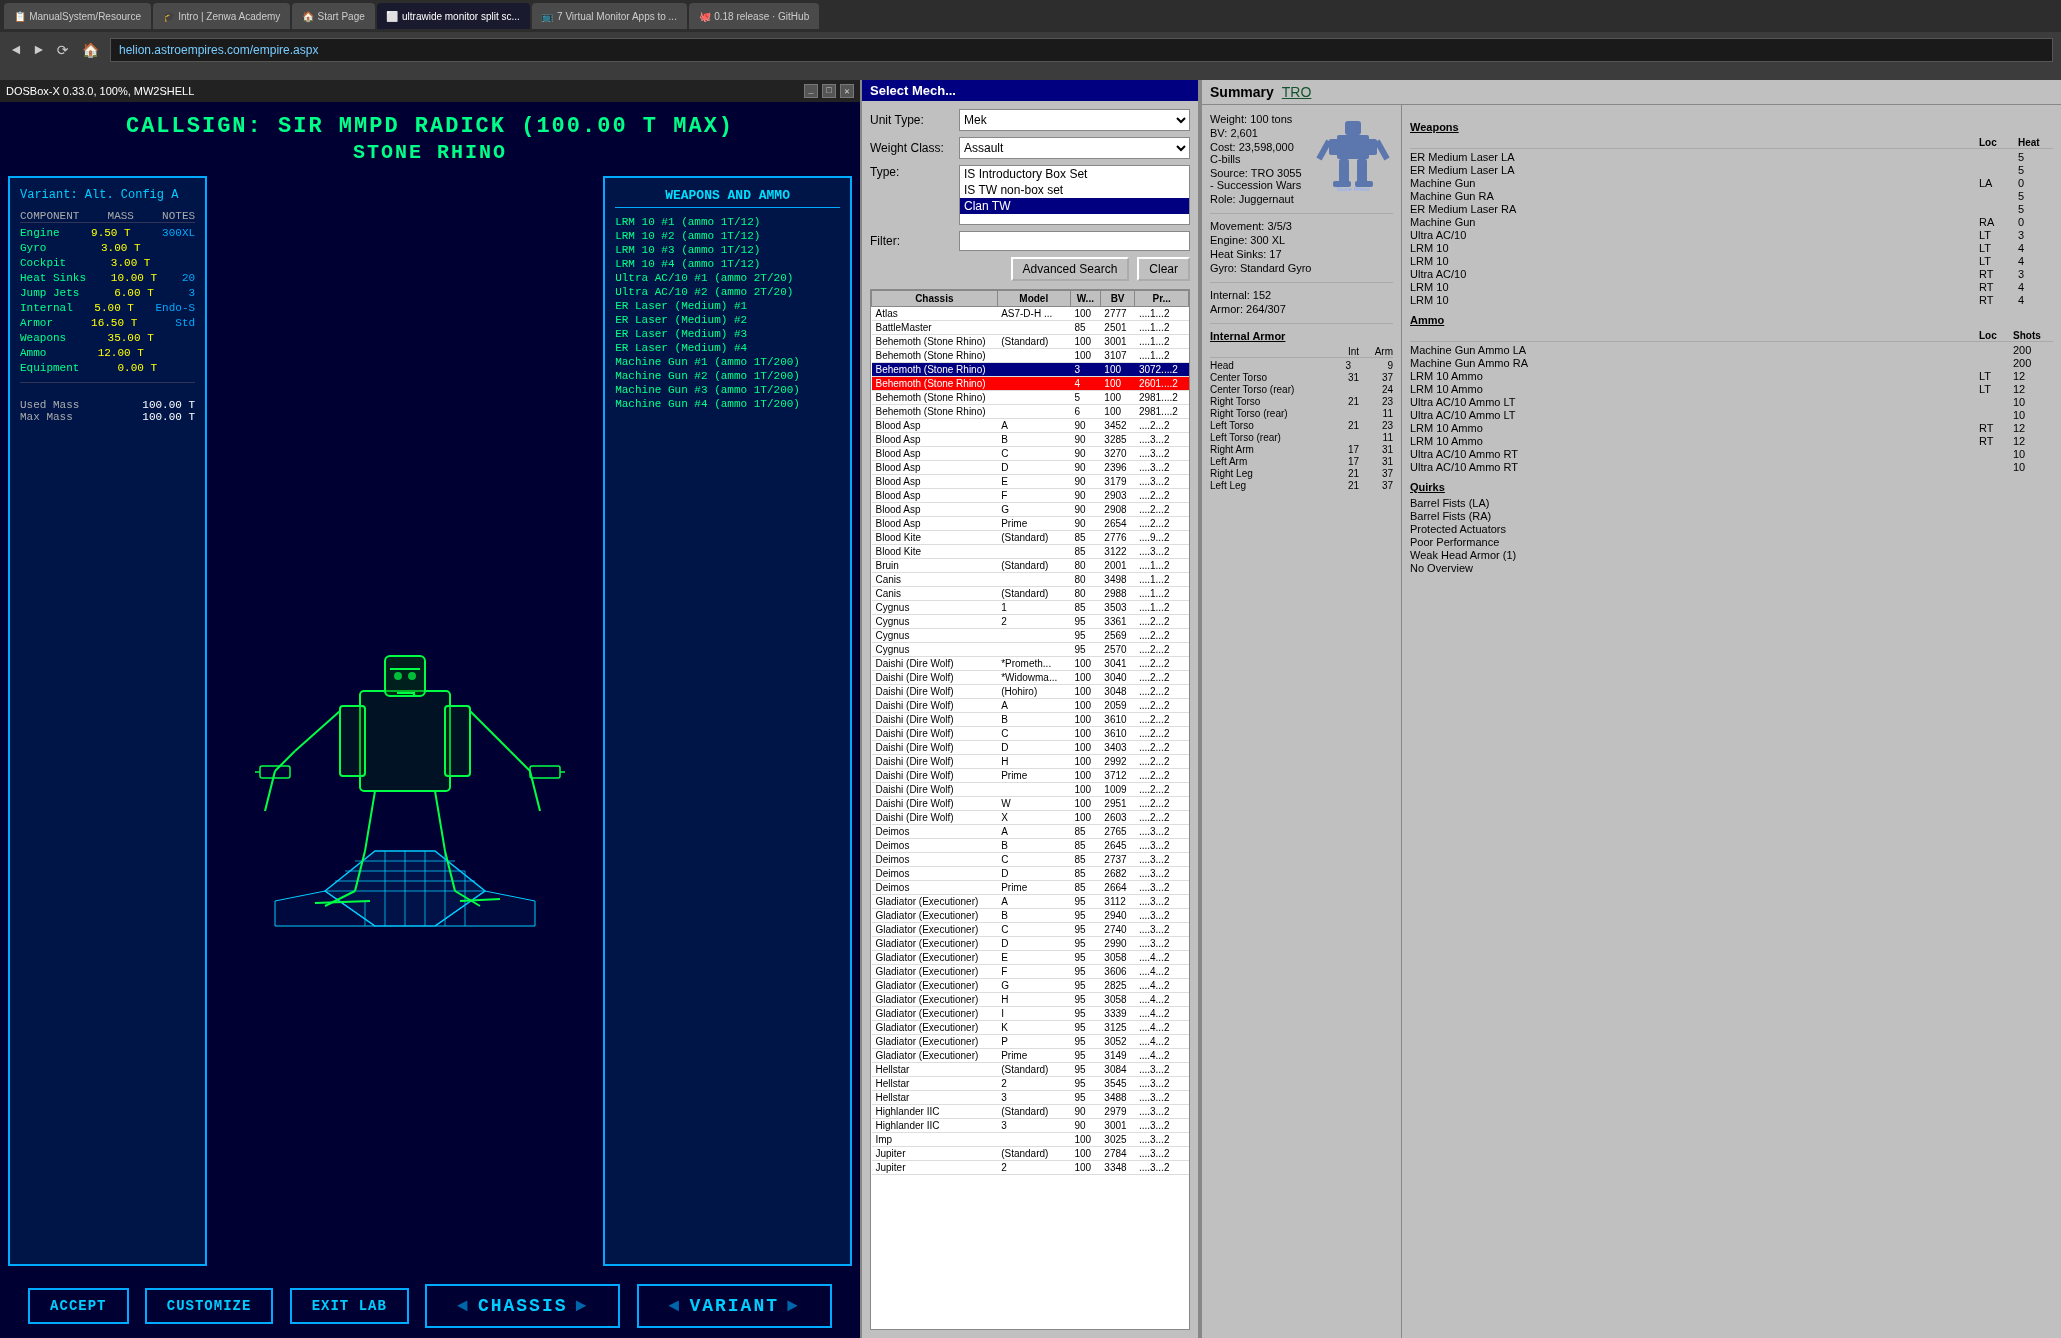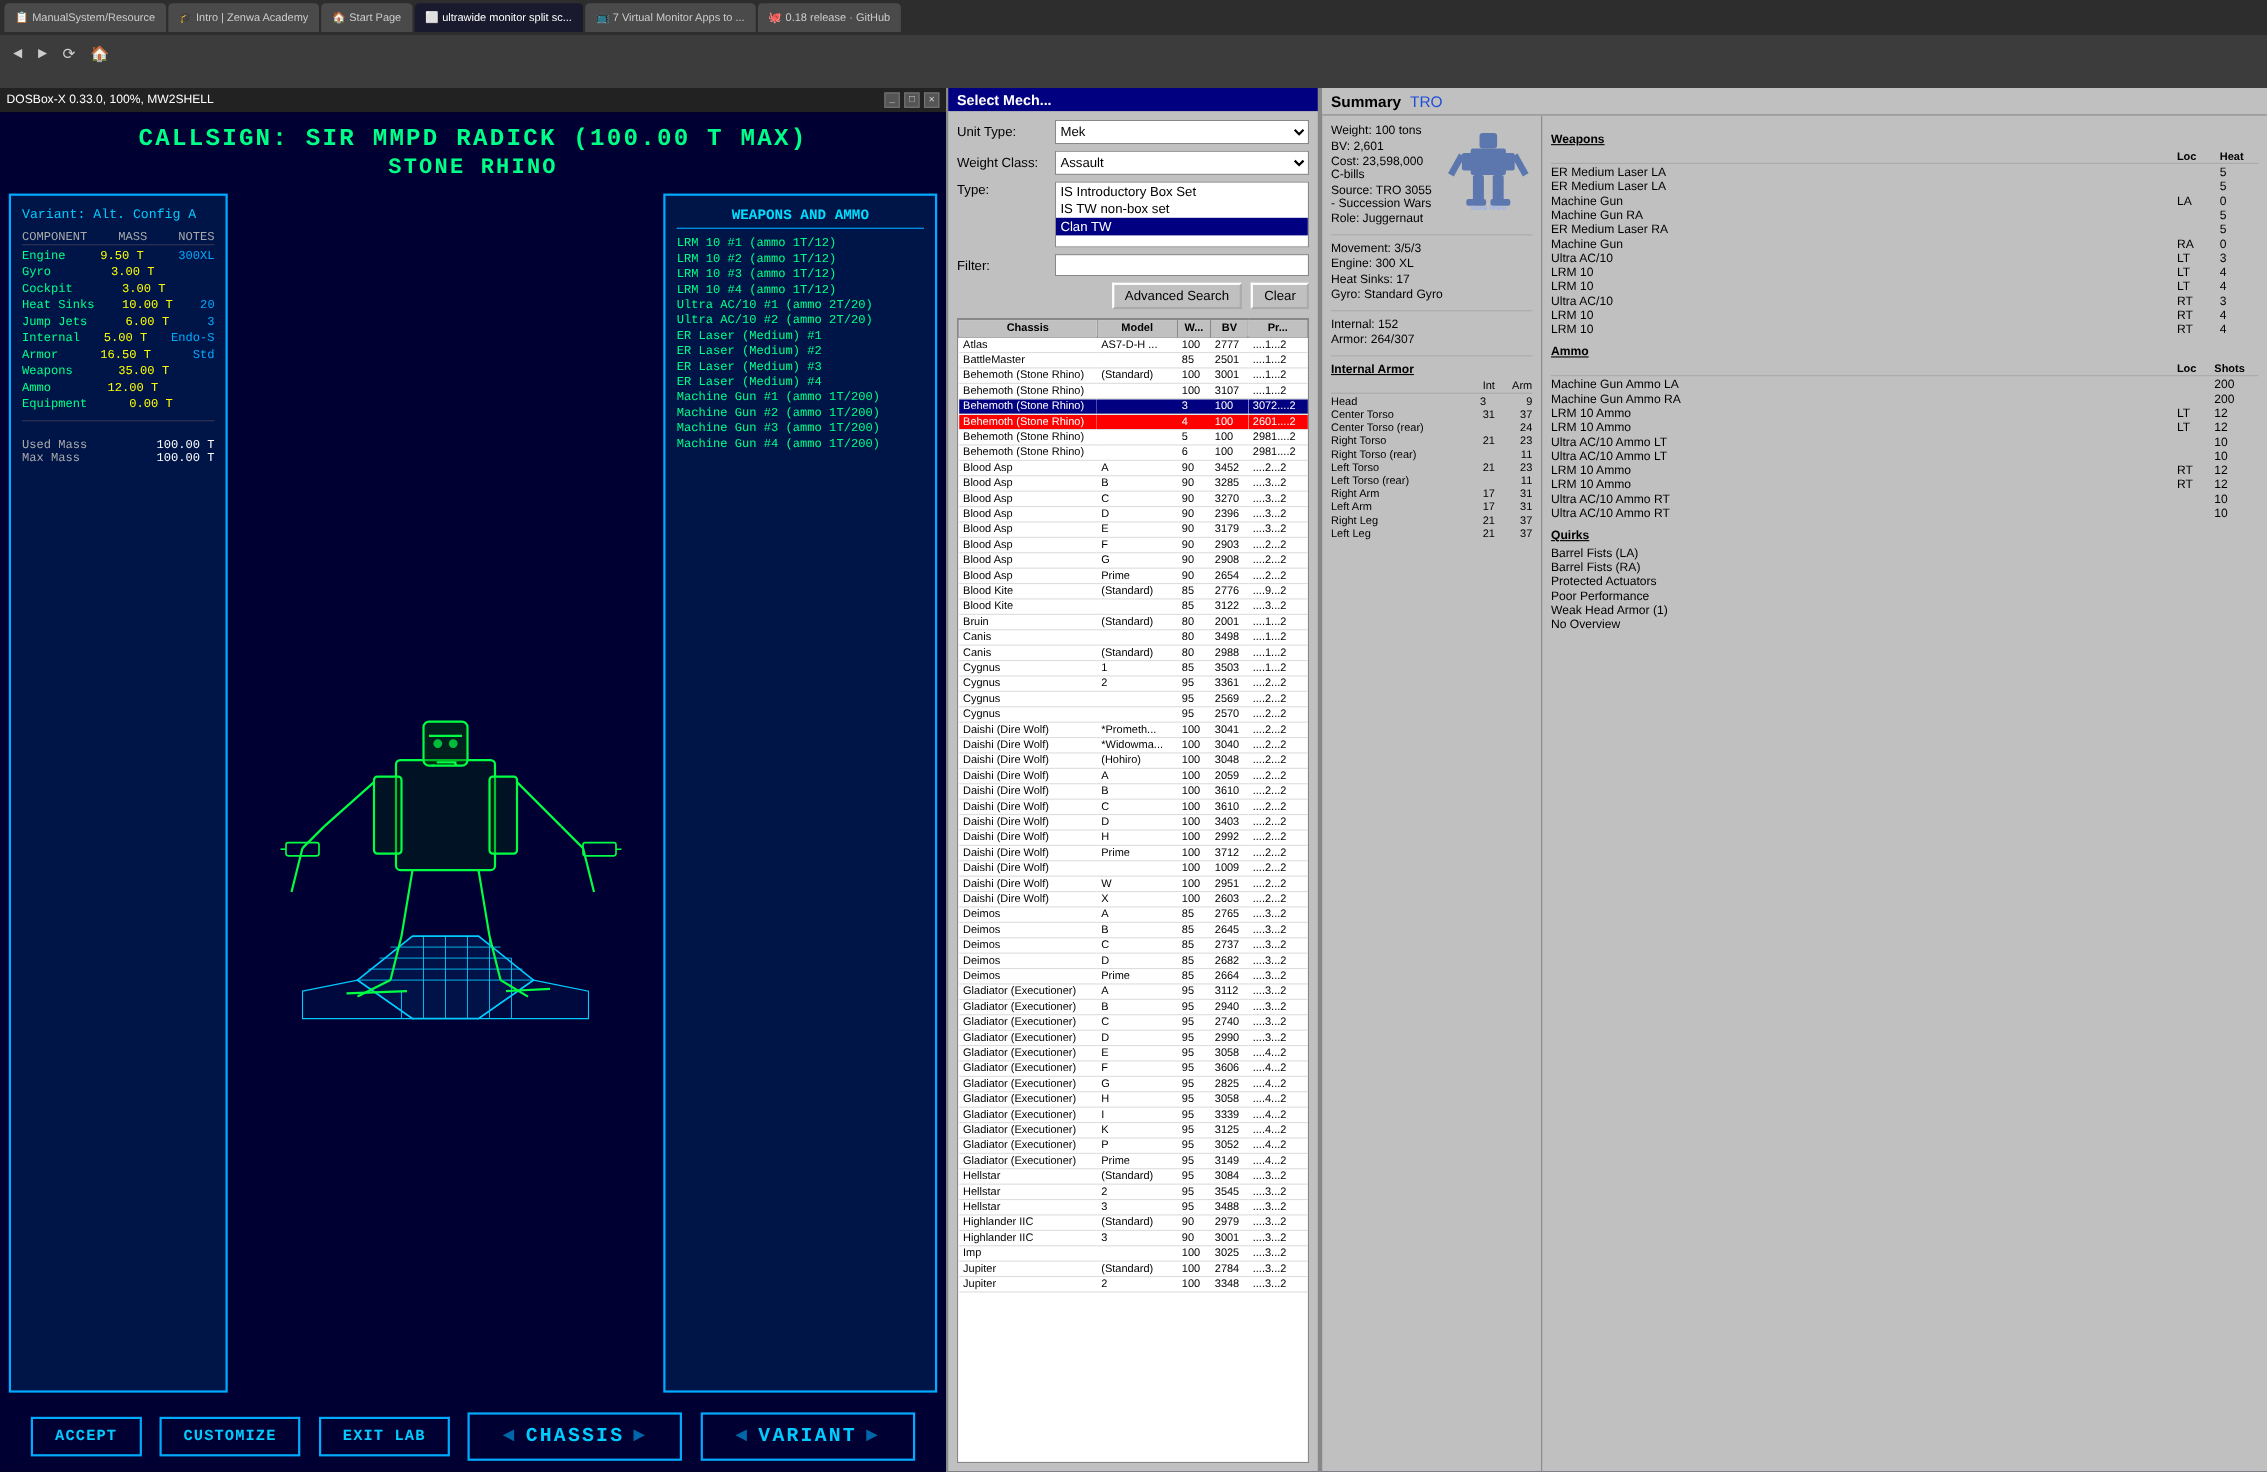--- a/index.html
+++ b/index.html
@@ -451,21 +451,22 @@
     .summary-title {
       font-family: Arial, sans-serif;
       font-size: 14px;
       font-weight: bold;
       color: #000;
     }
     .summary-tro {
       margin-left: 8px;
       font-family: Arial, sans-serif;
       font-size: 14px;
-      color: #1d4ed8;
+      color: #14532d;
+      text-decoration: underline;
     }
     .summary-body {
       flex: 1;
       display: flex;
       overflow: hidden;
     }
     .summary-left {
       width: 200px;
       padding: 8px;
       border-right: 1px solid #888;
@@ -535,20 +536,21 @@
     <div class="browser-tab" style="font-size:10px">🏠 Start Page</div>
     <div class="browser-tab active" style="font-size:10px">⬜ ultrawide monitor split sc...</div>
     <div class="browser-tab" style="font-size:10px">📺 7 Virtual Monitor Apps to ...</div>
     <div class="browser-tab" style="font-size:10px">🐙 0.18 release · GitHub</div>
   </div>
   <div class="browser-nav">
     <span class="nav-btn">◄</span>
     <span class="nav-btn">►</span>
     <span class="nav-btn">⟳</span>
     <span class="nav-btn">🏠</span>
+    <input class="address-bar" value="helion.astroempires.com/empire.aspx" style="">
   </div>
 </div>
 
 <div class="main-content">
 
   <div class="game-panel">
 
 
     <div class="dos-window-bar">
       <span class="dos-window-title">DOSBox-X 0.33.0, 100%, MW2SHELL</span>

